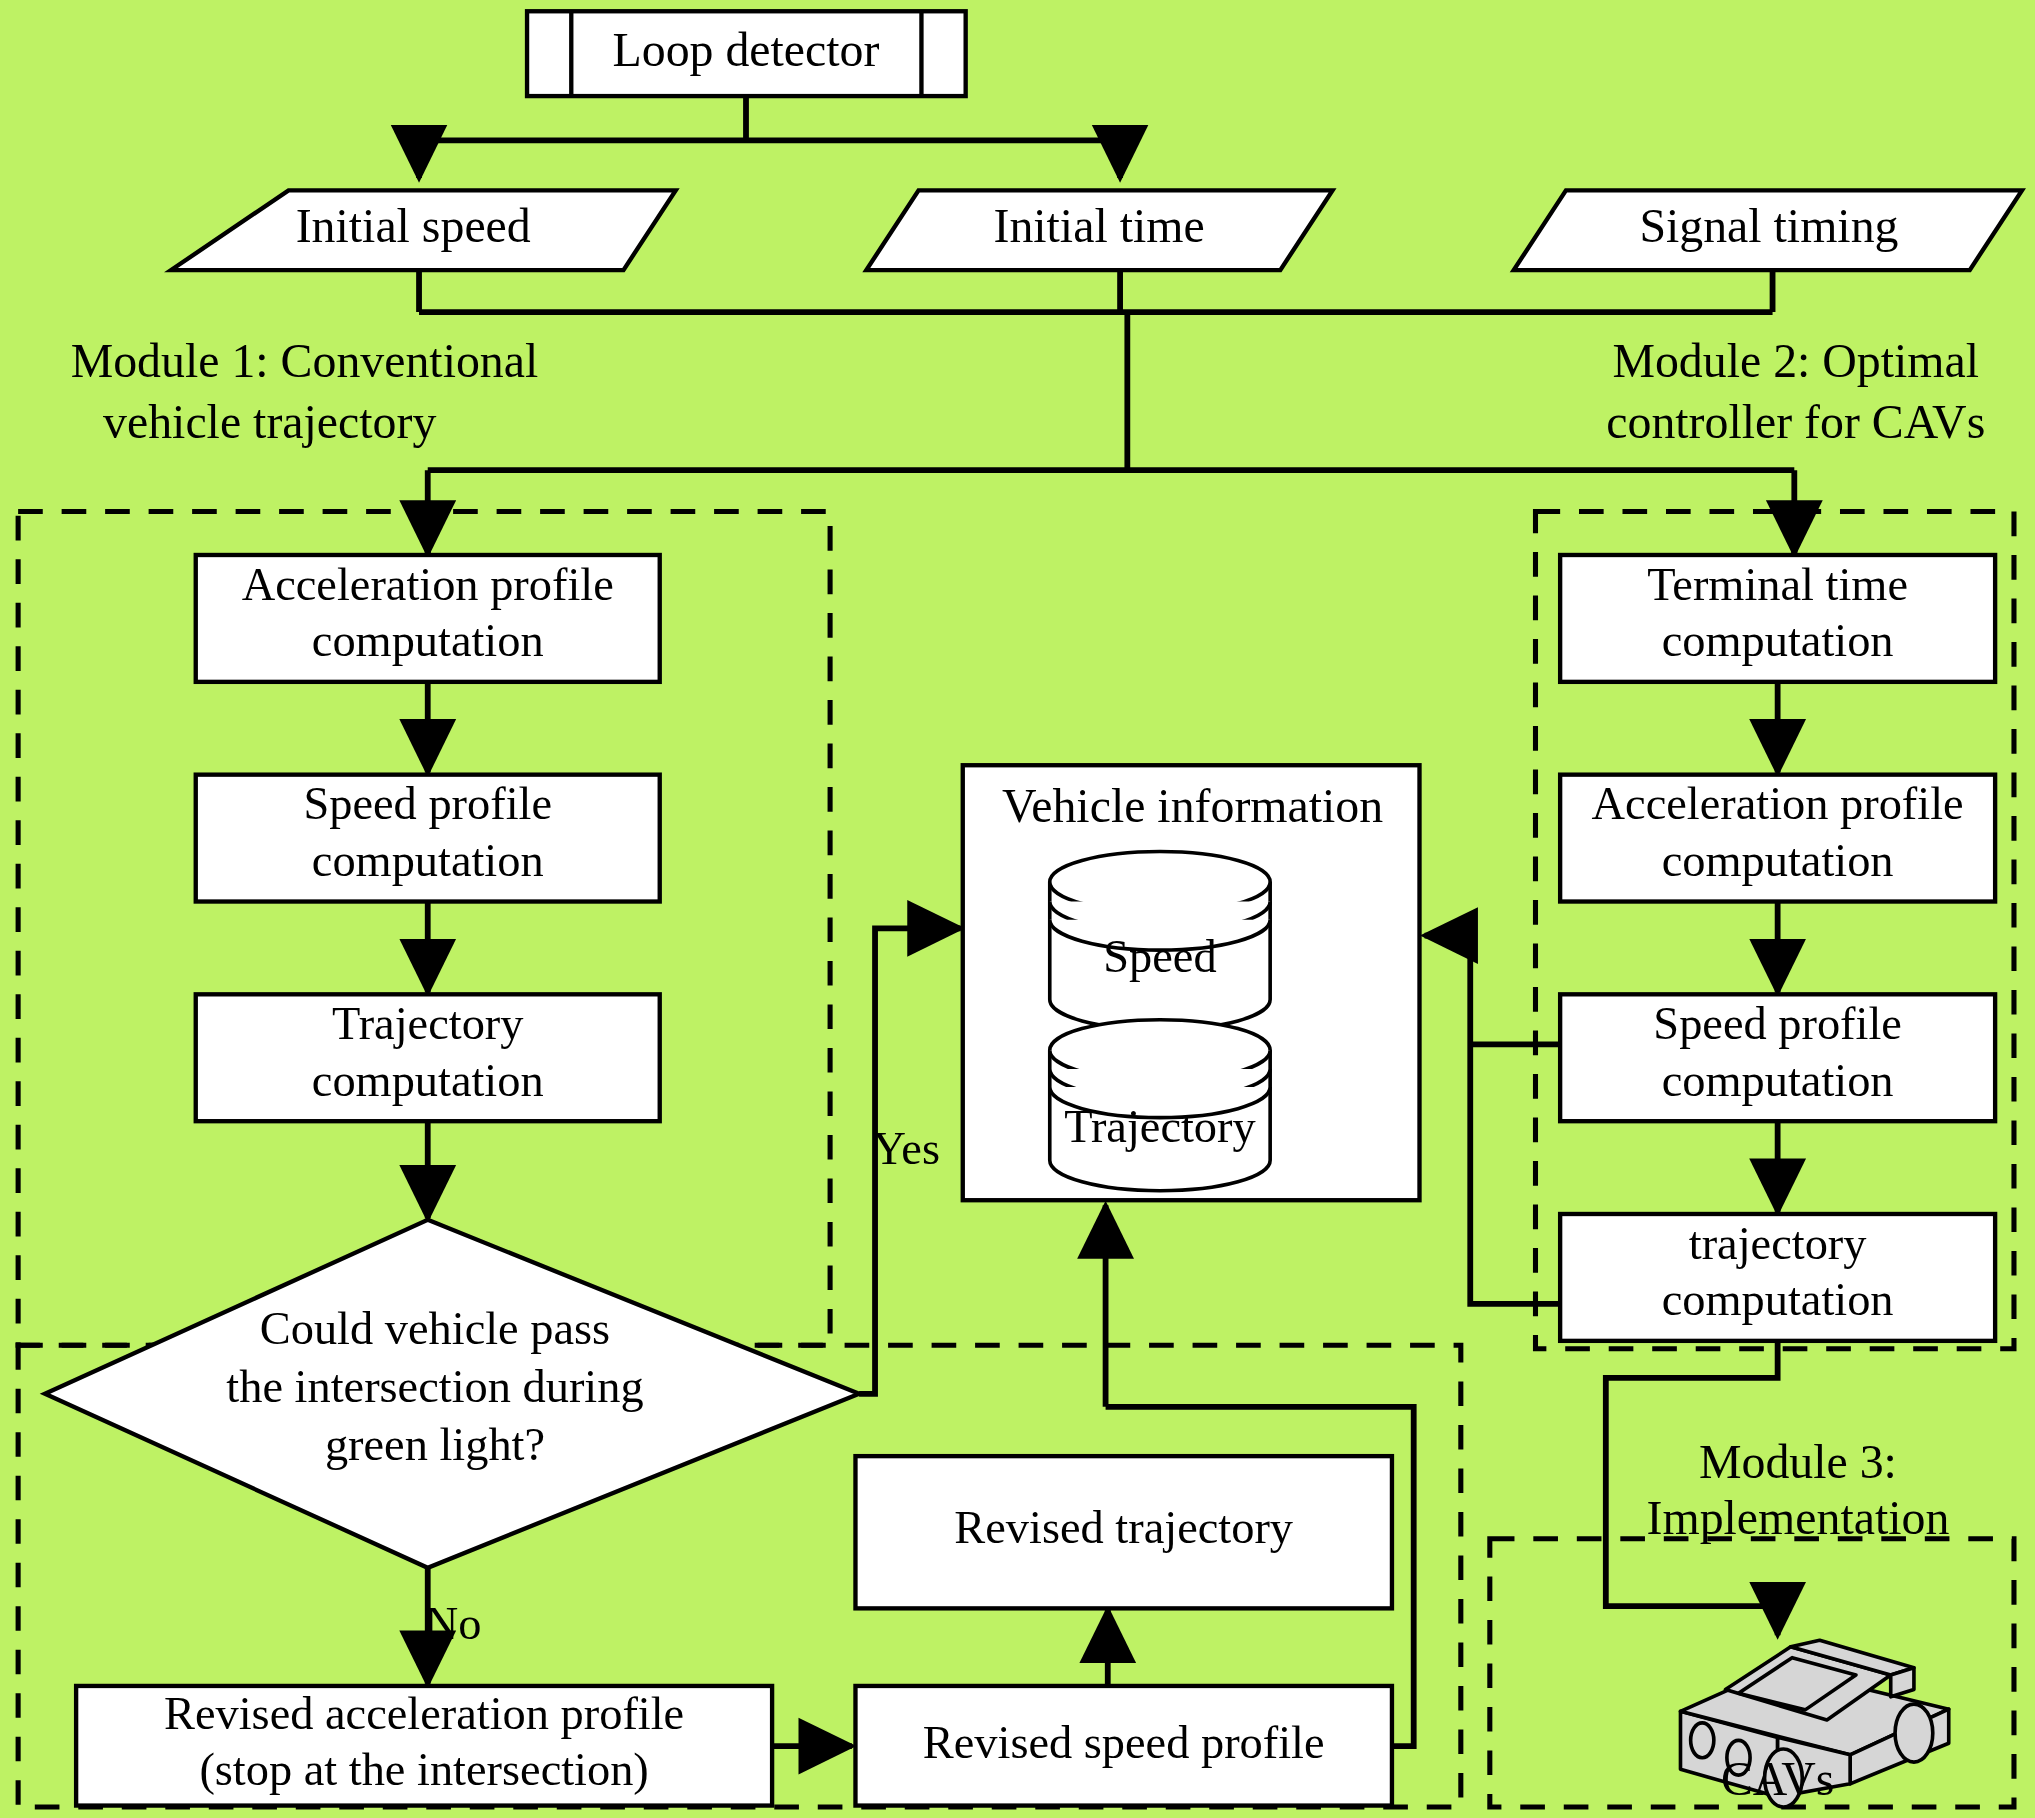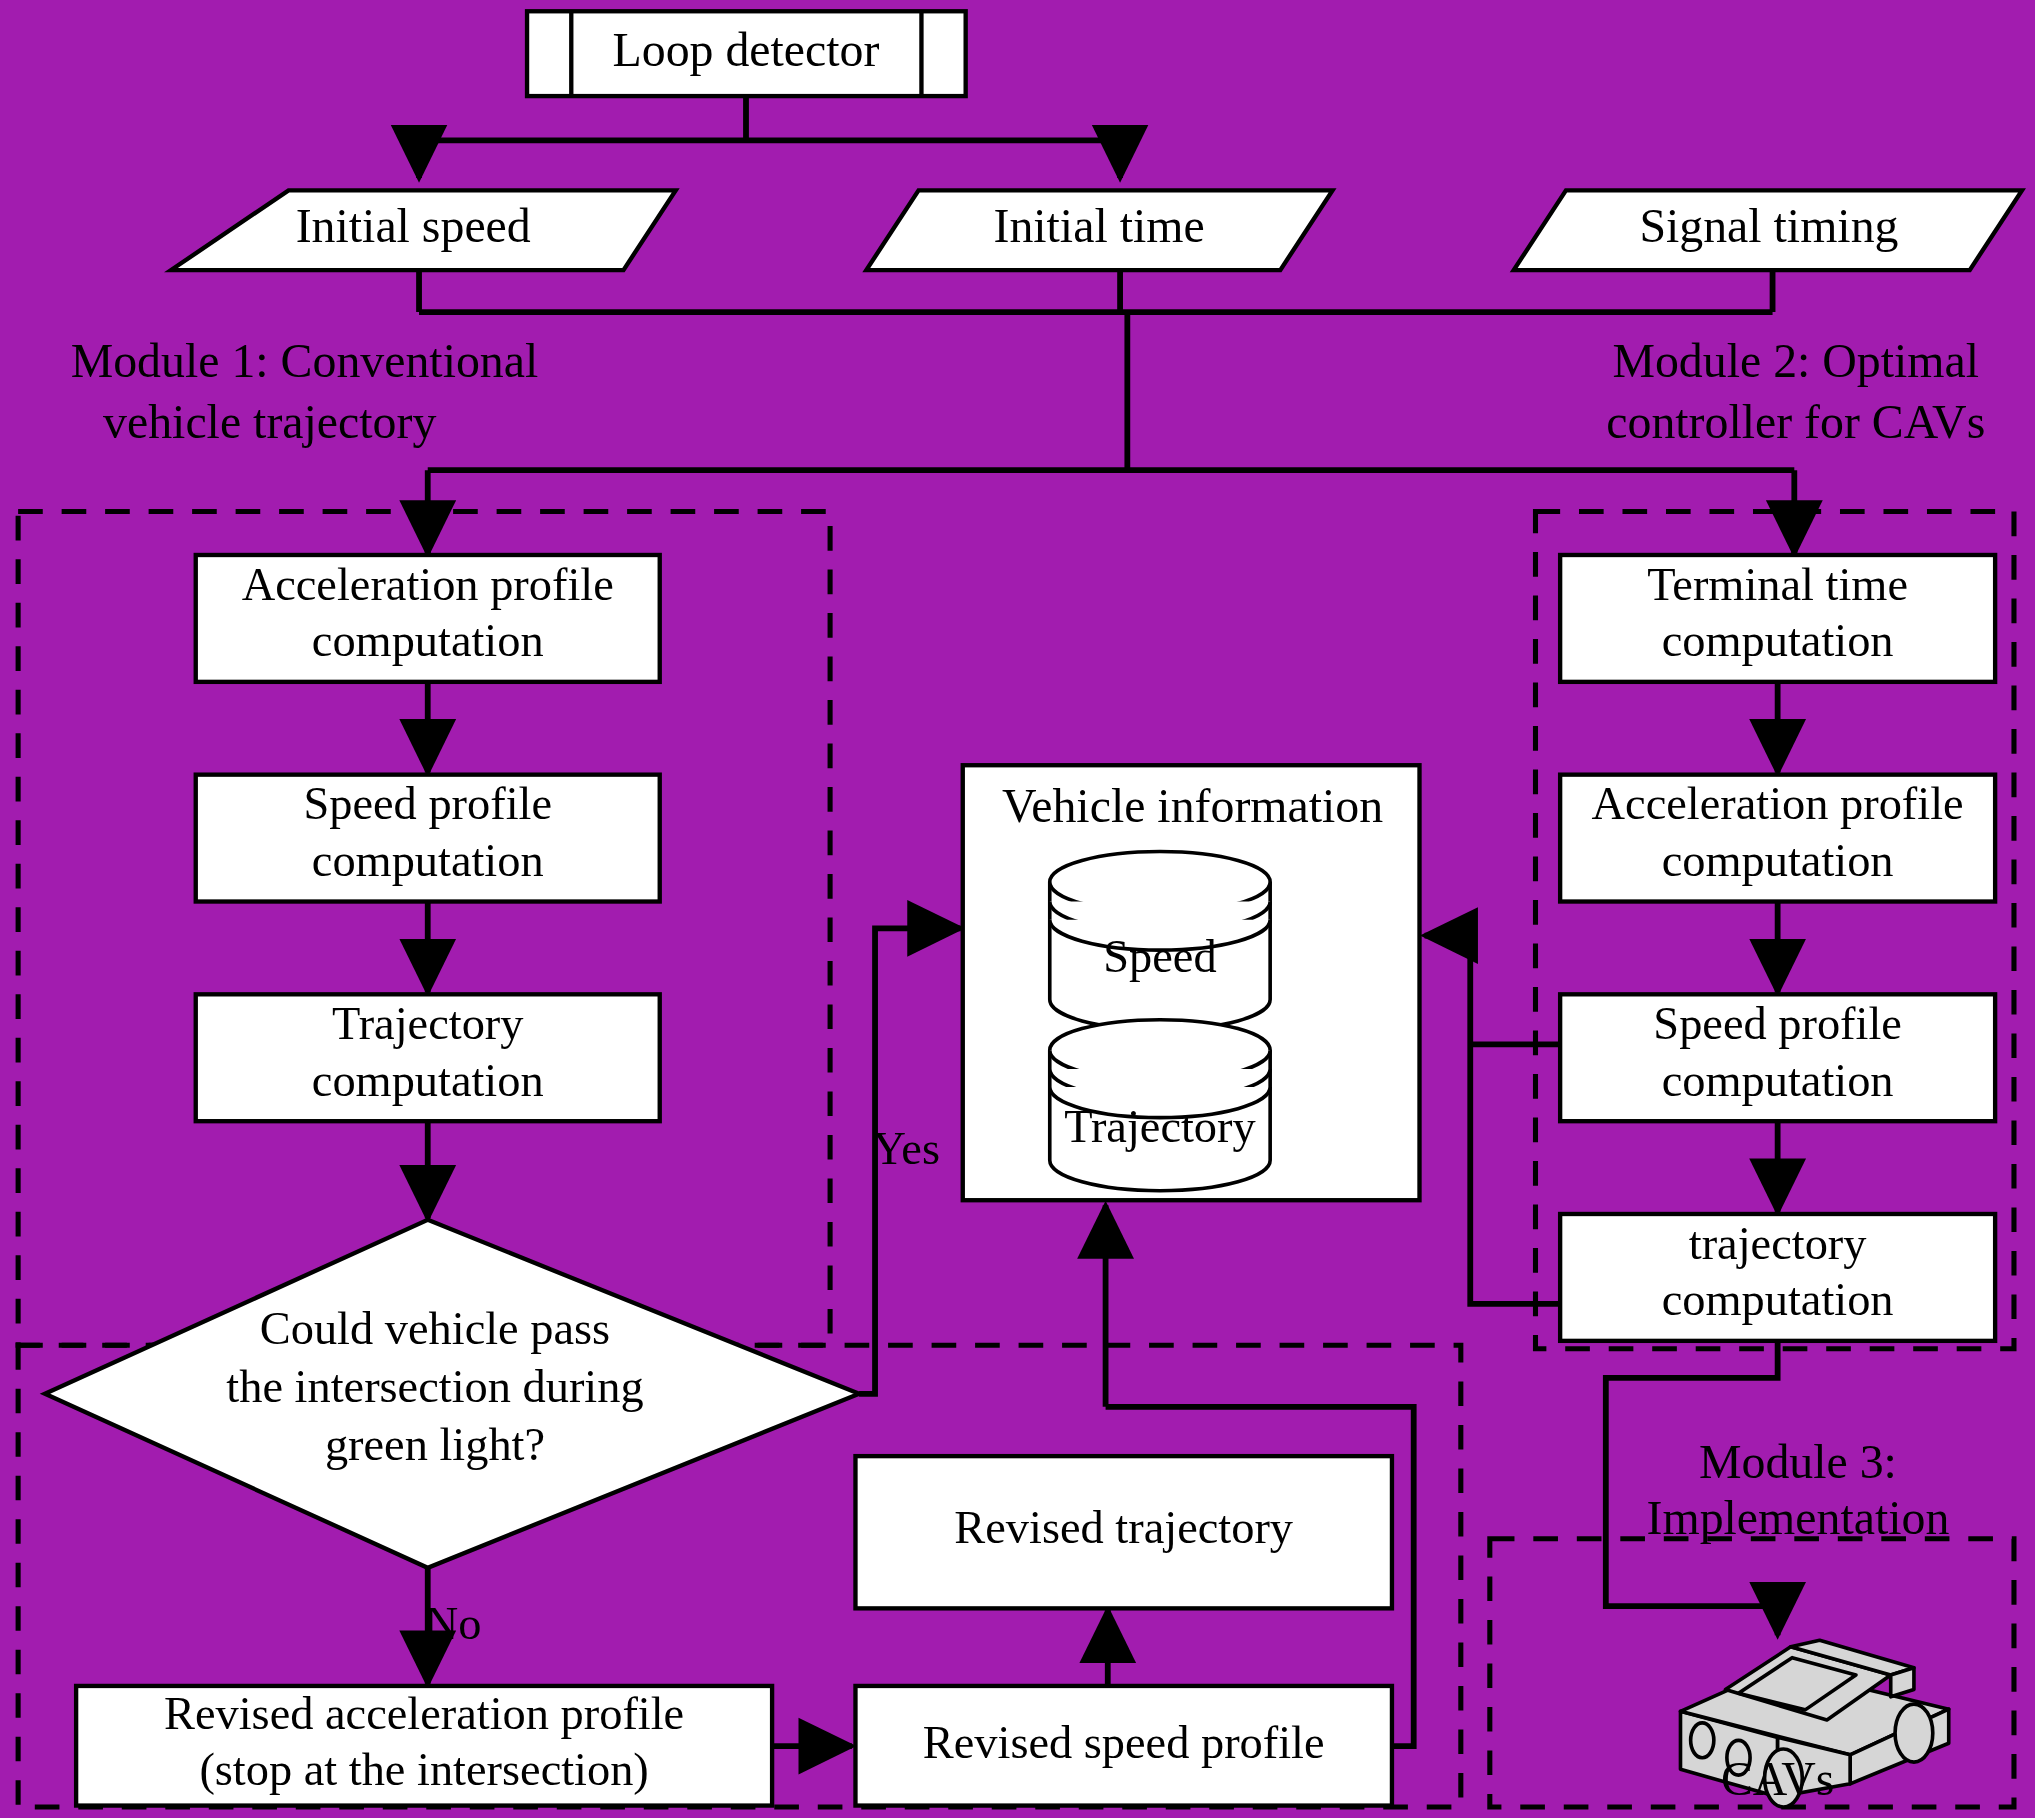--- a/index.html
+++ b/index.html
@@ -1,16 +1,16 @@
 <!DOCTYPE html>
 <html style="font-size:11.6px"><head>
 <meta charset="utf-8">
 <style>
   html,body{margin:0;padding:0;background:#ffffff;}
-  #stage{position:relative;width:2035px;height:1819px;background:#a21caf;
+  #stage{position:relative;width:2035px;height:1819px;background:#bef264;
          font-family:"Liberation Serif","DejaVu Serif",serif;}
   svg{display:block;}
   .shape{fill:#ffffff;stroke:#000000;stroke-width:6;}
   .shape-thin{fill:#ffffff;stroke:#000000;stroke-width:5;}
   .car-body{fill:#d6d6d6;stroke:#000000;stroke-width:5;stroke-linejoin:round;}
   .wheel{fill:#d6d6d6;stroke:#000000;stroke-width:5;}
   .dashbox{fill:none;stroke:#000000;stroke-width:7;stroke-dasharray:34 26;}
   .link{fill:none;stroke:#000000;stroke-width:8;stroke-linejoin:miter;}
   .arrowhead{fill:#000000;}
   .lbl{font-family:"Liberation Serif","DejaVu Serif",serif;fill:#000;

